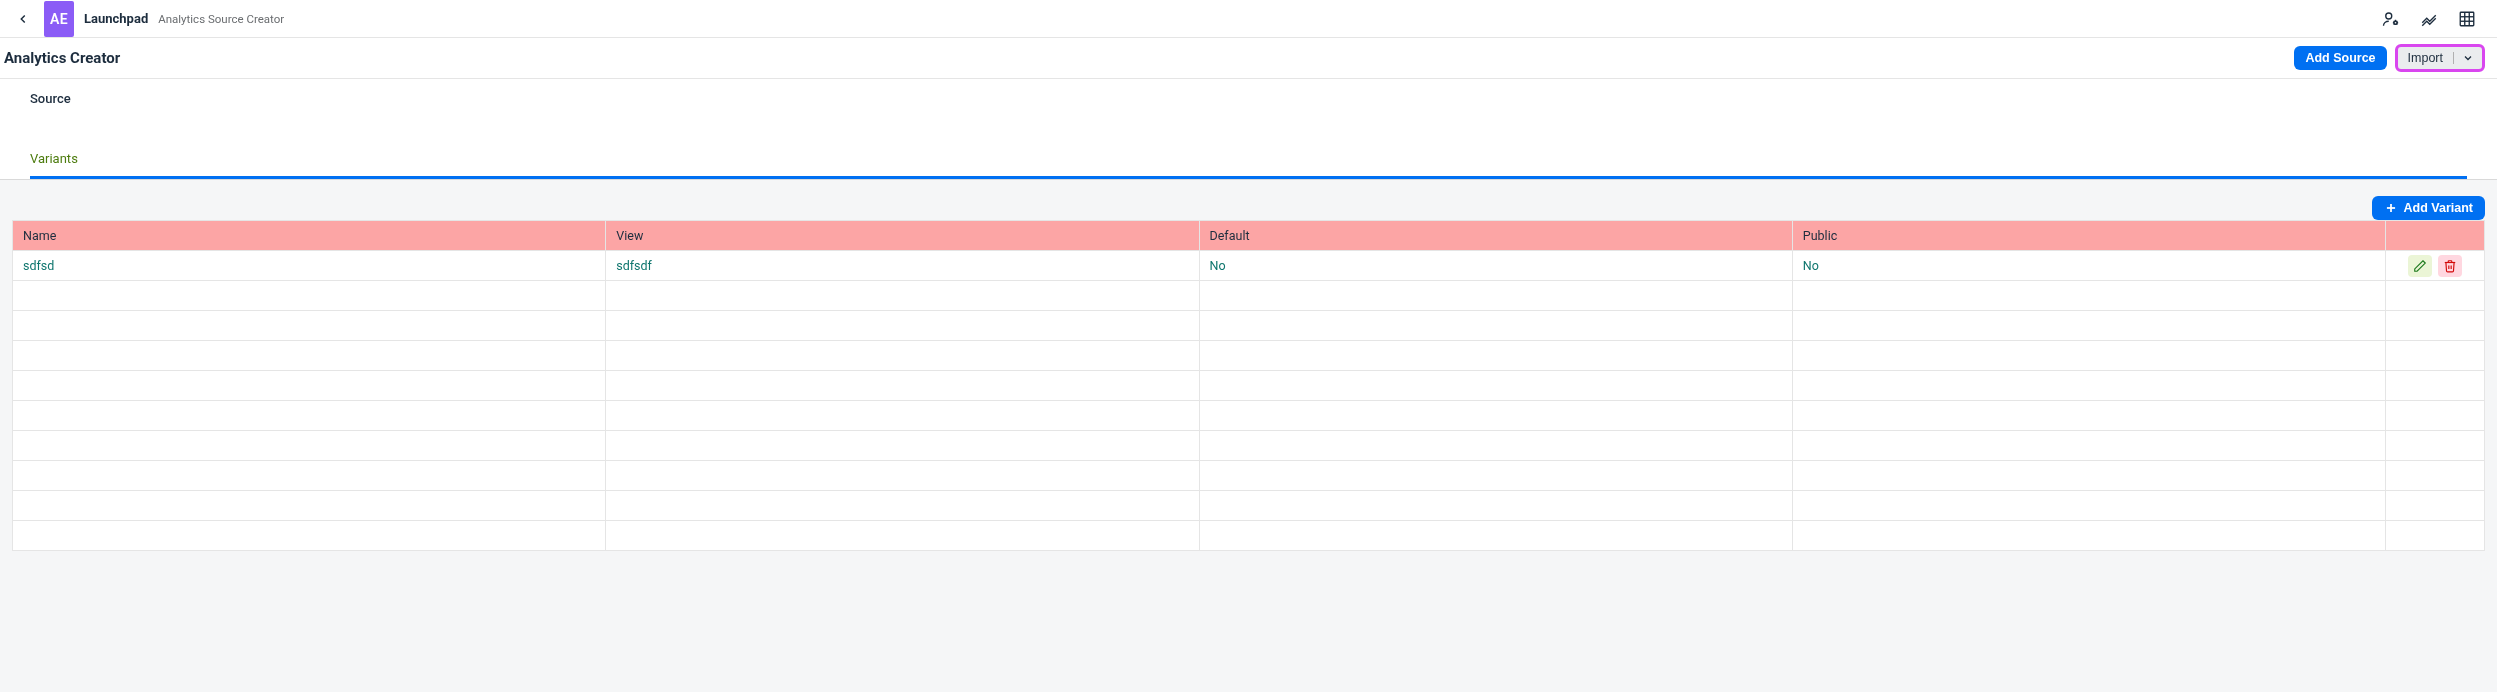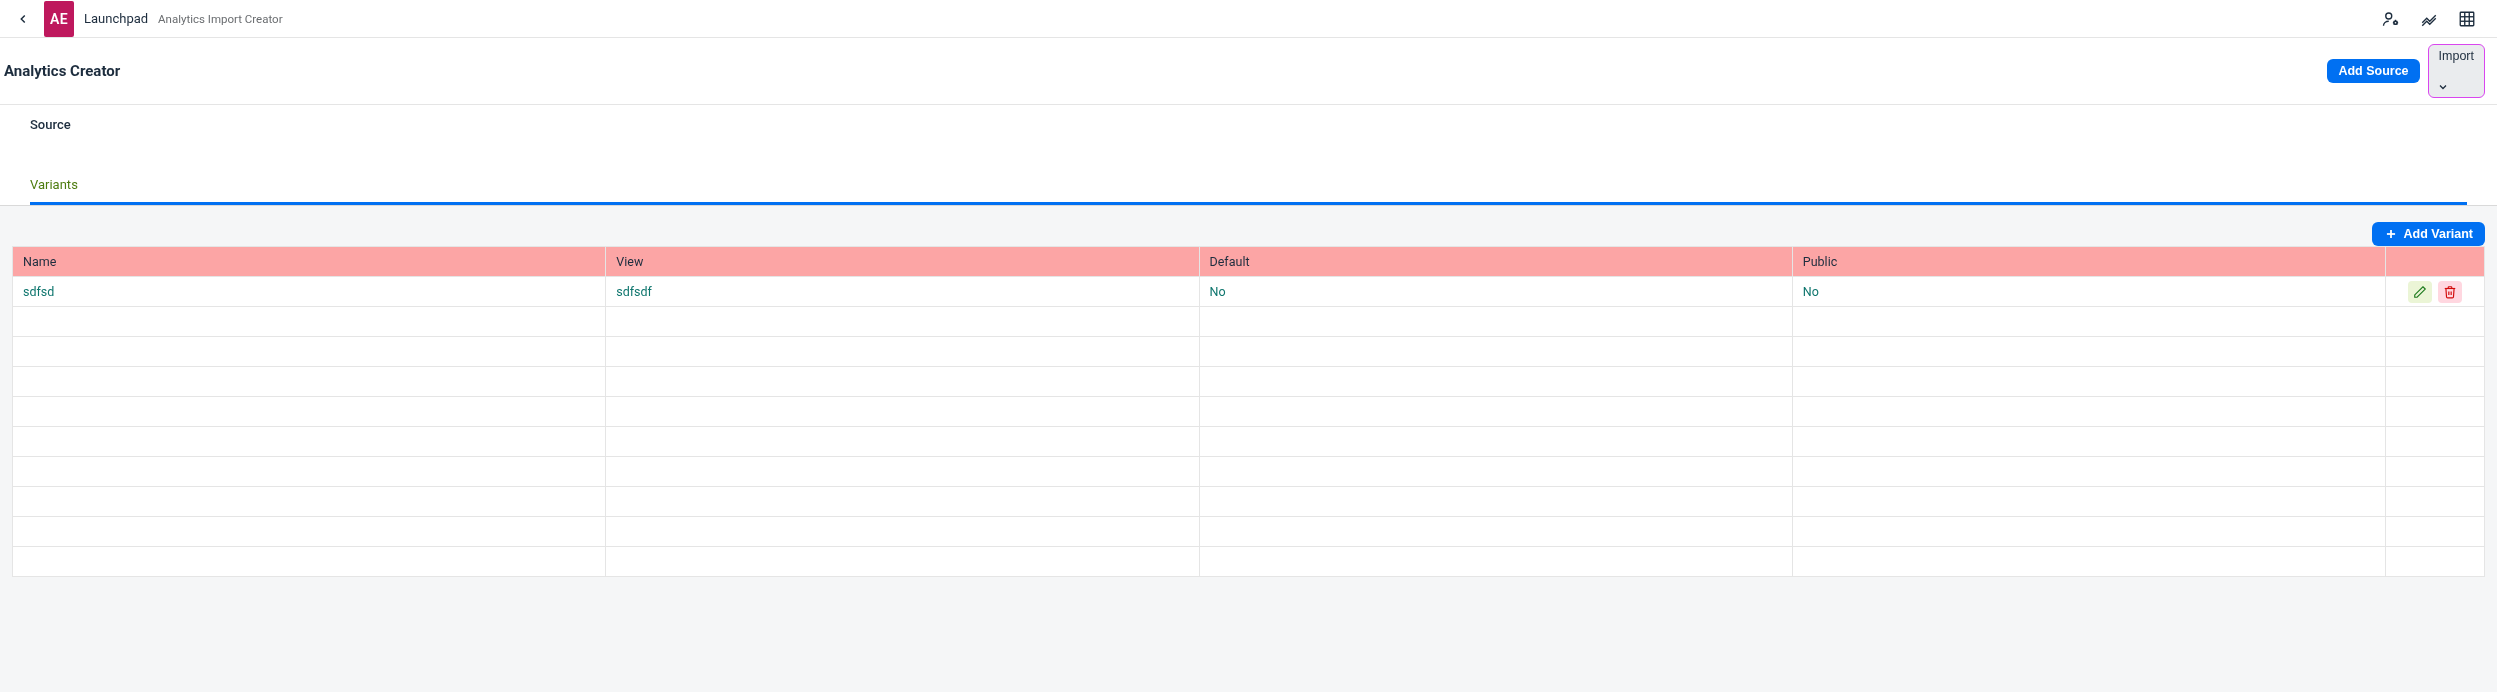--- a/index.html
+++ b/index.html
@@ -27,30 +27,30 @@
 
   .back-btn {
     width: 22px; height: 22px;
     display: flex; align-items: center; justify-content: center;
     cursor: pointer;
     color: #1d2d3e;
   }
 
   .logo-tile {
     width: 30px; height: 36px;
-    background: #be185d;
+    background: #8b5cf6;
     color: #fff;
     font-weight: 600;
     font-size: 14px;
     display: flex; align-items: center; justify-content: center;
     border-radius: 2px;
     letter-spacing: 0.5px;
   }
 
-  .shell-title { font-weight: 400; font-size: 13px; color: #1d2d3e; }
+  .shell-title { font-weight: 700; font-size: 13px; color: #1d2d3e; }
   .shell-subtitle { font-size: 11.5px; color: #6a6d70; }
 
   .icon-btn {
     width: 20px; height: 20px;
     display: flex; align-items: center; justify-content: center;
     cursor: pointer;
     color: #1d2d3e;
   }
 
   
@@ -76,24 +76,23 @@
     display: inline-flex;
     align-items: center;
     gap: 6px;
   }
 
   .import-group {
     display: inline-flex;
     align-items: stretch;
     margin-left: 8px;
     background: #eaecee;
-    border: 1px solid #d946ef;
+    border: 3px solid #d946ef;
     border-radius: 6px;
     overflow: hidden;
-    flex-direction: column;
   }
   .import-group button {
     background: transparent;
     border: none;
     padding: 4px 10px;
     font-size: 12.5px;
     cursor: pointer;
     display: flex; align-items: center;
     color: #1d2d3e;
     font-weight: 500;
@@ -193,21 +192,21 @@
 
 <div class="shellbar">
   <div class="left">
     <div class="back-btn">
       <svg width="14" height="14" viewBox="0 0 24 24" fill="none" stroke="currentColor" stroke-width="2.5">
           <polyline points="15 18 9 12 15 6"></polyline>
         </svg>
     </div>
     <div class="logo-tile">AE</div>
     <span class="shell-title">Launchpad</span>
-    <span class="shell-subtitle">Analytics Import Creator</span>
+    <span class="shell-subtitle">Analytics Source Creator</span>
   </div>
   <div class="spacer"></div>
   <div class="right">
     <div class="icon-btn">
       <svg width="18" height="18" viewBox="0 0 24 24" fill="none" stroke="currentColor" stroke-width="1.8">
         <circle cx="9" cy="8" r="4"></circle>
         <path d="M2 21c0-3.5 3-6 7-6"></path>
         <circle cx="18" cy="17" r="2"></circle>
         <path d="M18 13v1.5M18 18.5V20M14.5 17H16M20 17h1.5M15.5 14.5l1 1M19.5 18.5l1 1M19.5 15.5l1-1M15.5 19.5l1-1"></path>
       </svg>

